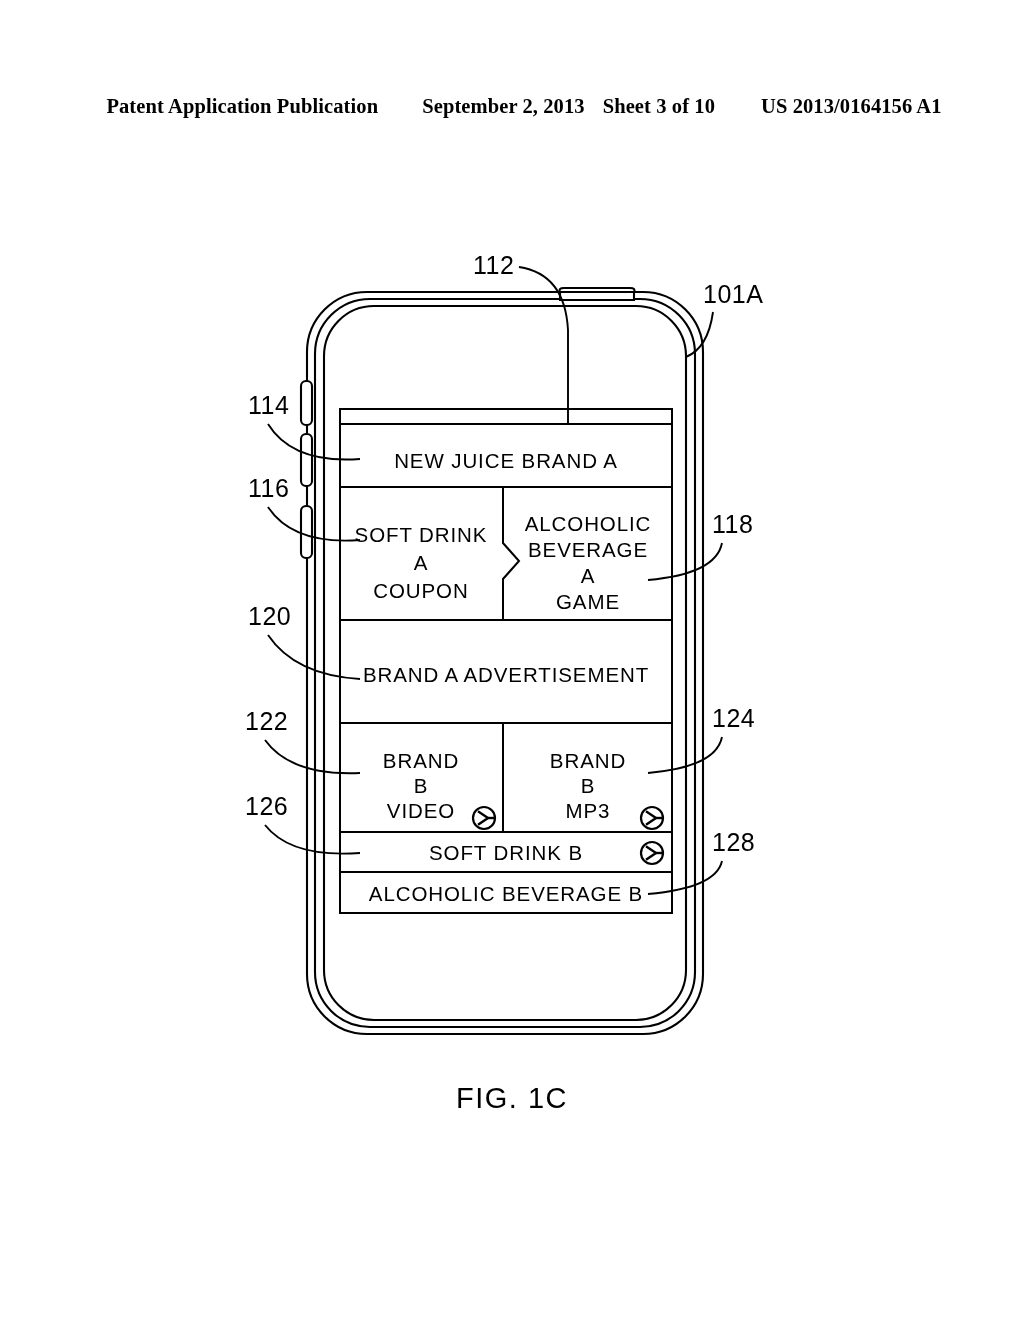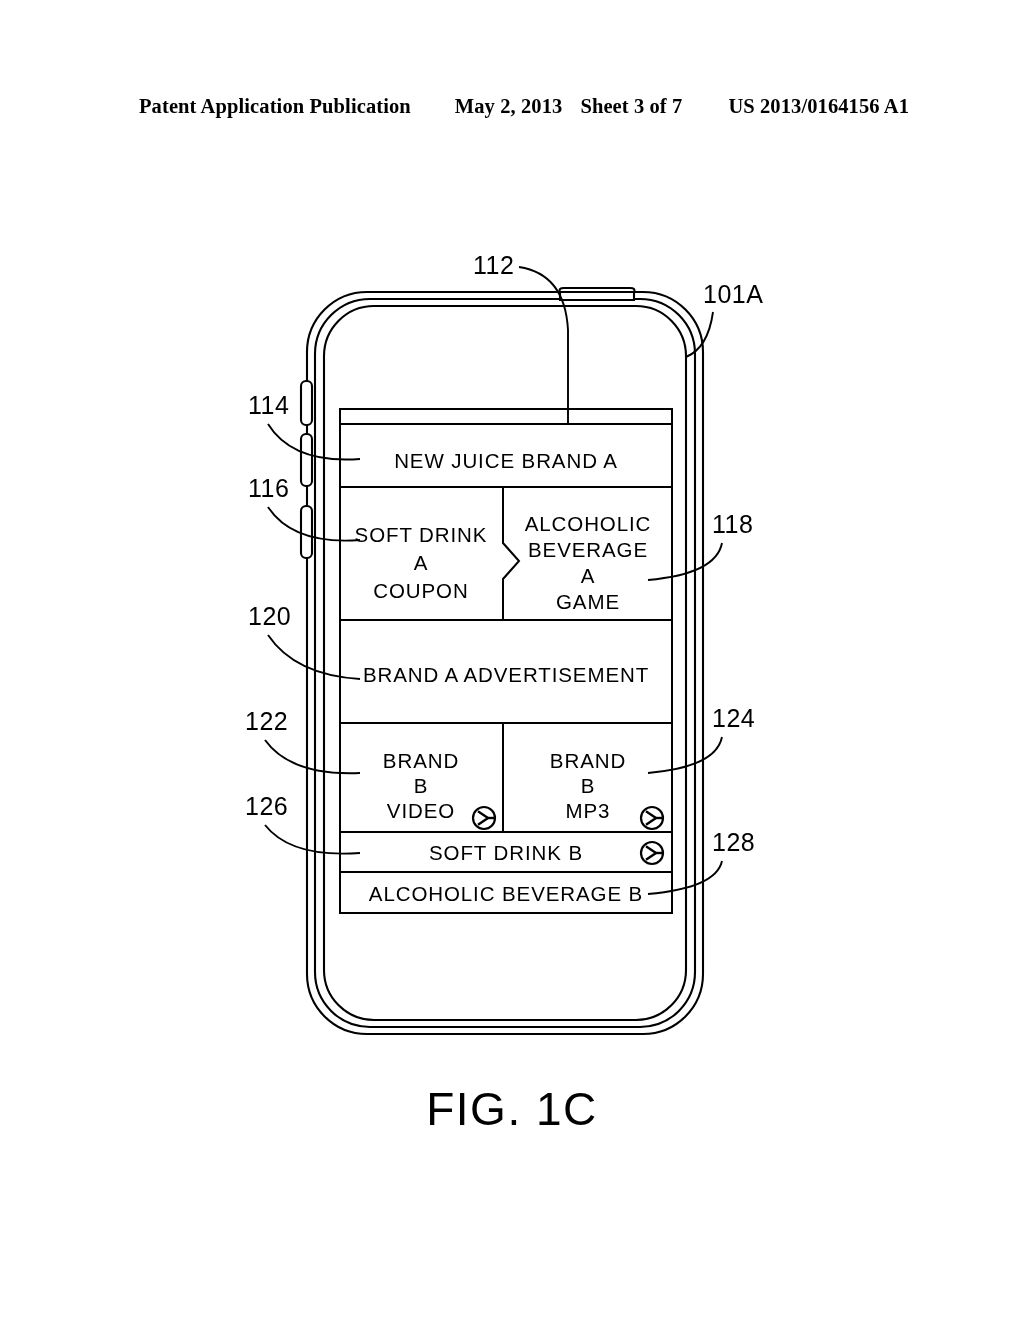--- a/index.html
+++ b/index.html
@@ -39,21 +39,21 @@
   .gap-sm { display: inline-block; width: 18px; }
   .gap-md { display: inline-block; width: 46px; }
 
   
   #fig-caption {
     position: absolute;
     left: 0;
     top: 1082px;
     width: 1024px;
     text-align: center;
-    font-size: 46px;
+    font-size: 29px;
     letter-spacing: 1.5px;
   }
 
   
   #drawing {
     position: absolute;
     left: 0;
     top: 0;
     width: 1024px;
     height: 1320px;
@@ -104,23 +104,23 @@
   }
 </style>
 </head>
 <body>
 
 <div id="page">
 
   <div id="pub-header">
     <span class="hdr-seg">Patent Application Publication</span>
     <span class="gap-lg"></span>
-    <span class="hdr-seg">May 2, 2013</span>
+    <span class="hdr-seg">September 2, 2013</span>
     <span class="gap-sm"></span>
-    <span class="hdr-seg">Sheet 3 of 7</span>
+    <span class="hdr-seg">Sheet 3 of 10</span>
     <span class="gap-md"></span>
     <span class="hdr-seg">US 2013/0164156 A1</span>
   </div>
 
   <svg id="drawing" viewBox="0 0 1024 1320">
 
     <g>
 
       <rect class="stroke-body" x="307" y="292" width="396" height="742" rx="60" ry="60"></rect>
 

